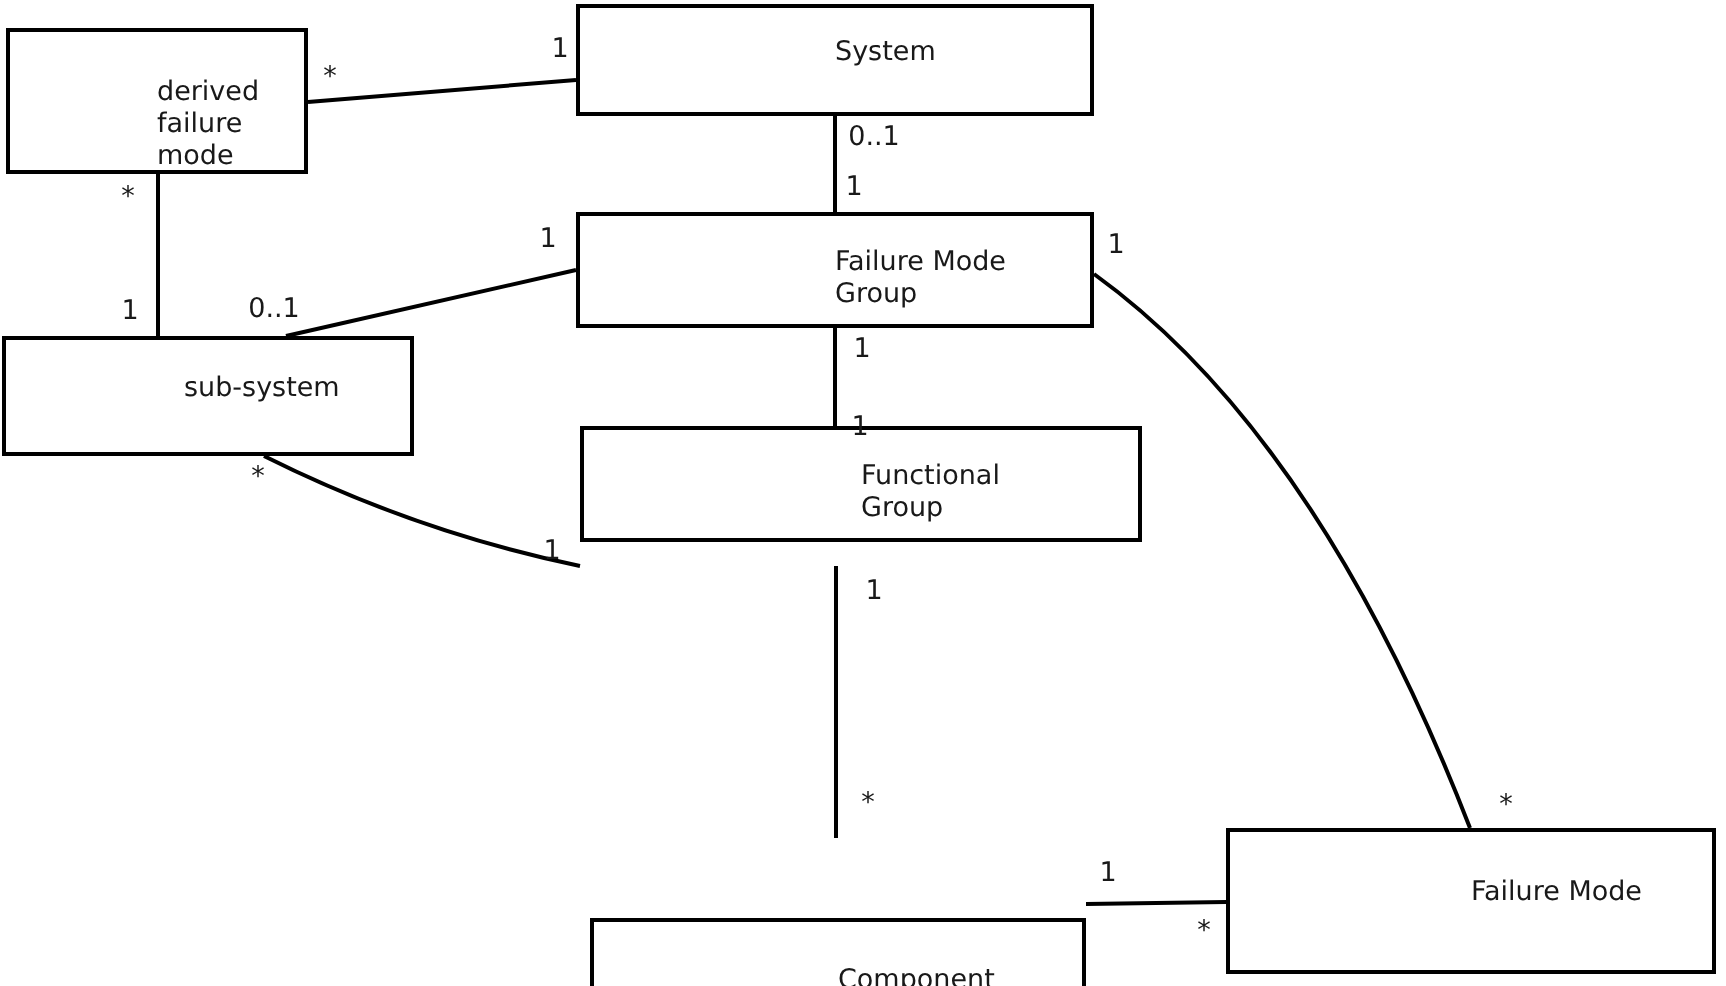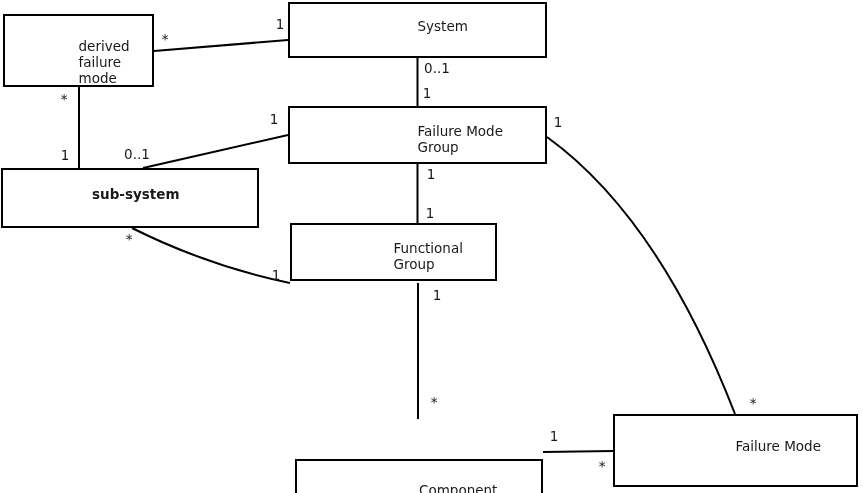--- a/index.html
+++ b/index.html
@@ -61,25 +61,25 @@
 
   <div class="box" style="left:288px;top:2px;width:259px;height:56px;">
     <span class="lbl">System</span>
   </div>
 
   <div class="box" style="left:288px;top:106px;width:259px;height:58px;">
     <span class="lbl">Failure Mode
 Group</span>
   </div>
 
-  <div class="box" style="left:1px;top:168px;width:258px;height:60px;font-weight:bold;">
+  <div class="box" style="left:1px;top:168px;width:206px;height:60px;">
     <span class="lbl" style="left:89px;">sub-system</span>
   </div>
 
-  <div class="box" style="left:290px;top:223px;width:207px;height:58px;">
+  <div class="box" style="left:290px;top:213px;width:281px;height:58px;">
     <span class="lbl">Functional
 Group</span>
   </div>
 
   <div class="box" style="left:295px;top:419px;width:248px;height:71px;margin-top:40px;">
     <span class="lbl">Component</span>
   </div>
 
   <div class="box" style="left:613px;top:414px;width:245px;height:73px;">
     <span class="lbl">Failure Mode</span>

